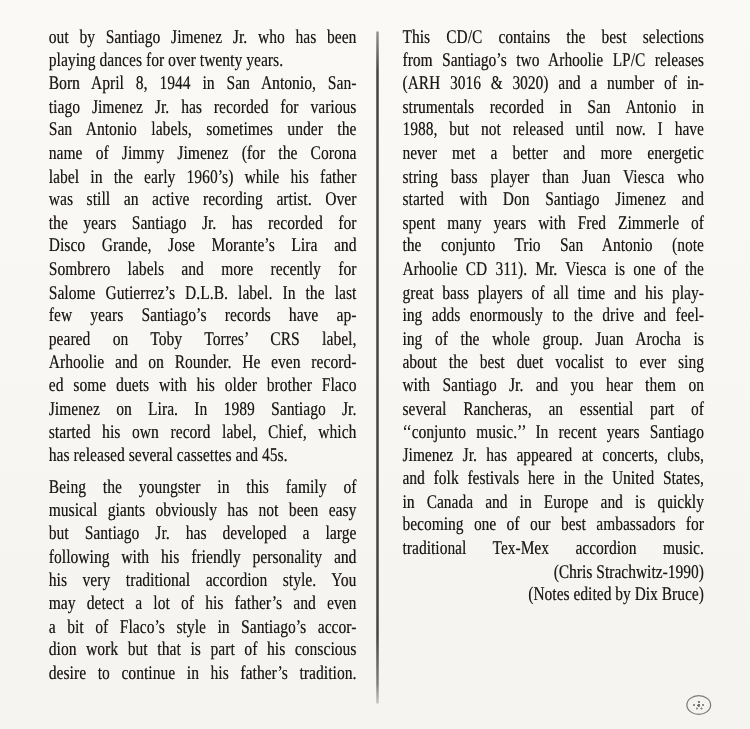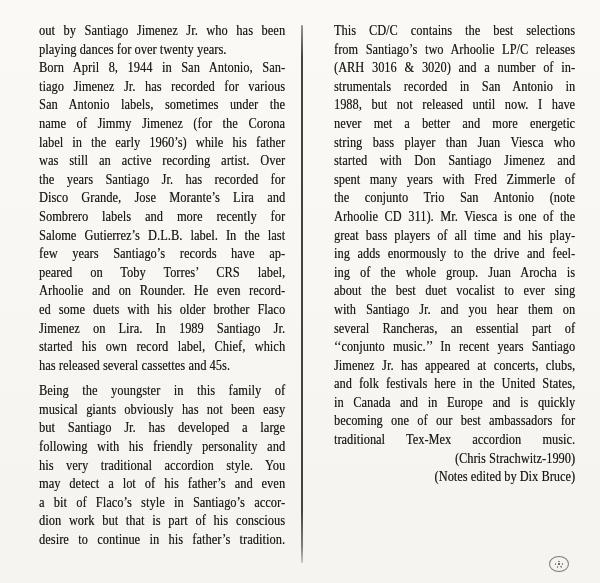--- a/index.html
+++ b/index.html
@@ -18,21 +18,21 @@
     height: 504px;
     background: linear-gradient(180deg, #faf9f6 0%, #f8f7f4 55%, #f5f4f0 100%);
     color: #1b1815;
     text-decoration: underline;
   }
   .col {
     position: absolute;
     top: 21px;
   }
   .col-left  { left: 39px;  width: 246px; }
-  .col-right { left: 334px; width: 241px; }
+  .col-right { left: 322px; width: 241px; }
   .line {
     font-size: 15.5px;
     line-height: 18.6px;
     height: 18.6px;
     text-align: justify;
     transform-origin: 0 0;
     text-shadow: 0.3px 0.1px 0.4px rgba(27, 24, 21, 0.55);
     letter-spacing: 0.1px;
   }
   .col-left  .line { width: 310px; transform: scaleX(0.794); }

